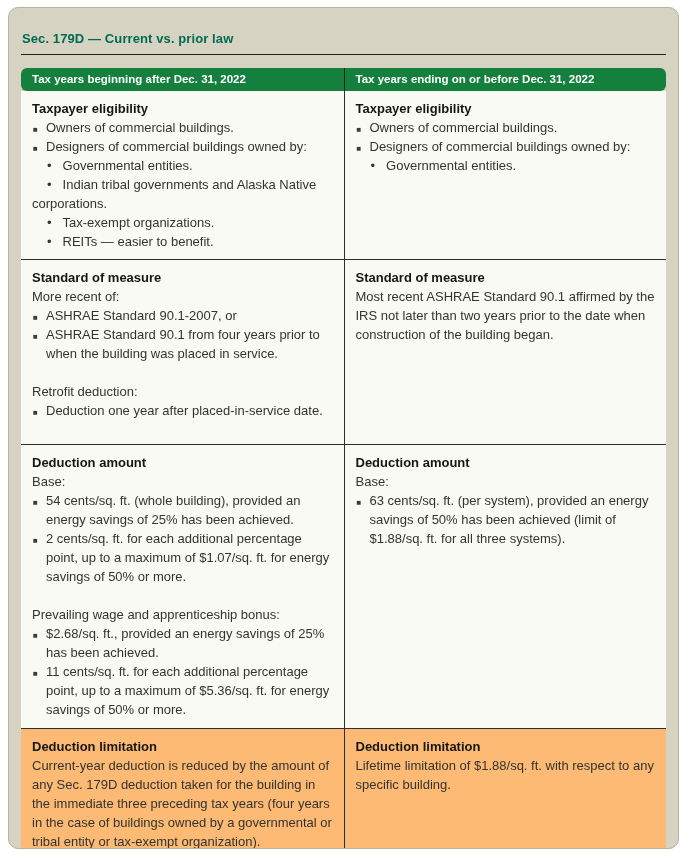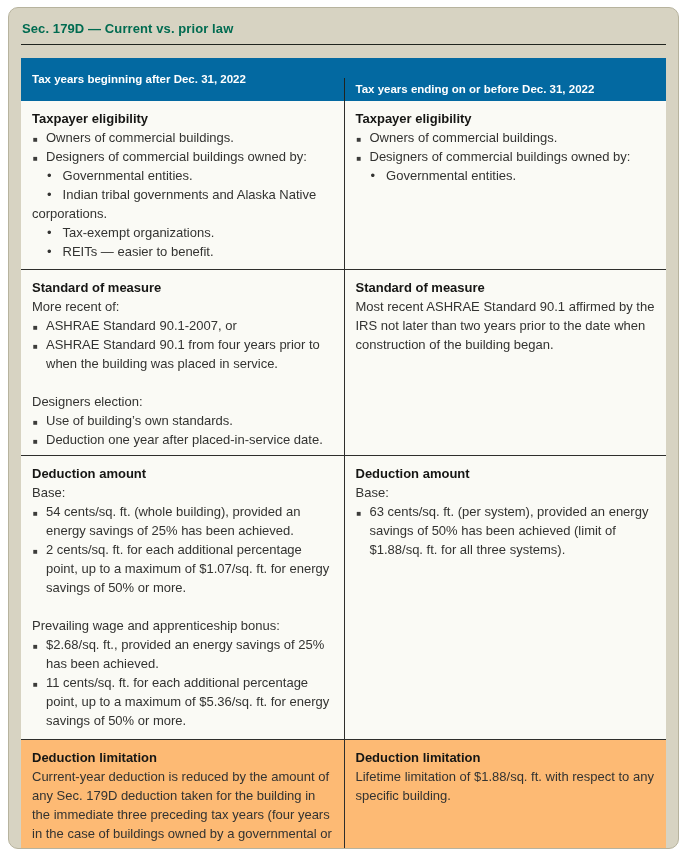--- a/index.html
+++ b/index.html
@@ -9,46 +9,47 @@
     font-family:"Liberation Sans",sans-serif;
     -webkit-font-smoothing:antialiased;
   }
   .card{
     box-sizing:border-box;
     margin:7px 8px 0 8px;
     width:671px;height:842px;
     background:#d7d3c2;
     border:1px solid #b7b39e;
     border-radius:10px;
-    padding:6px 12px 10px 12px;
+    padding:16px 12px 10px 12px;
     overflow:hidden;
   }
   .doc-title{
     color:#006b50;
     font-weight:bold;
     font-size:13px;
     padding:7px 1px 8px 1px;
     letter-spacing:.1px;
   }
   .title-rule{
     border:none;
     border-top:1.5px solid #20241f;
     margin:0 0 13px 0;
   }
   .tbl{width:100%;}
   .hdr-row{
     display:grid;grid-template-columns:1fr 1fr;
-    background:#0369a1;
+    background:#15803d;
+    border-radius:6px;
   }
   .hdr-cell{
     color:#ffffff;font-weight:bold;font-size:11.5px;
     padding:5px 11px;line-height:13px;
     display:flex;align-items:center;
   }
-  .hdr-cell + .hdr-cell{border-left:1px solid #20241f;margin-top:20px;}
+  .hdr-cell + .hdr-cell{border-left:1px solid #20241f;}
   .row{display:grid;grid-template-columns:1fr 1fr;}
   .row + .row{border-top:1px solid #2e2e2c;}
   .cell{
     box-sizing:border-box;
     padding:8px 11px 6px 11px;
     font-size:13px;line-height:19px;color:#333331;
     background:#fafaf5;
   }
   .cell + .cell{border-left:1px solid #2e2e2c;}
   .row.shaded .cell{background:#fdba74;}
@@ -101,22 +102,21 @@
       </div>
     </div>
 
     <div class="row r2">
       <div class="cell">
         <div class="head">Standard of measure</div>
         <div class="p">More recent of:</div>
         <div class="b"><span class="marker sq"></span><span>ASHRAE Standard 90.1-2007, or</span></div>
         <div class="b"><span class="marker sq"></span><span>ASHRAE Standard 90.1 from four years prior to when the building was placed in service.</span></div>
         <div class="gap"></div>
-        <div class="p">Designers election:</div>
-        <div class="b"><span class="marker sq"></span><span>Use of building’s own standards.</span></div>
+        <div class="p">Retrofit deduction:</div>
         <div class="b"><span class="marker sq"></span><span>Deduction one year after placed-in-service date.</span></div>
       </div>
       <div class="cell">
         <div class="head">Standard of measure</div>
         <div class="p">Most recent ASHRAE Standard 90.1 affirmed by the IRS not later than two years prior to the date when construction of the building began.</div>
       </div>
     </div>
 
     <div class="row r3">
       <div class="cell">

